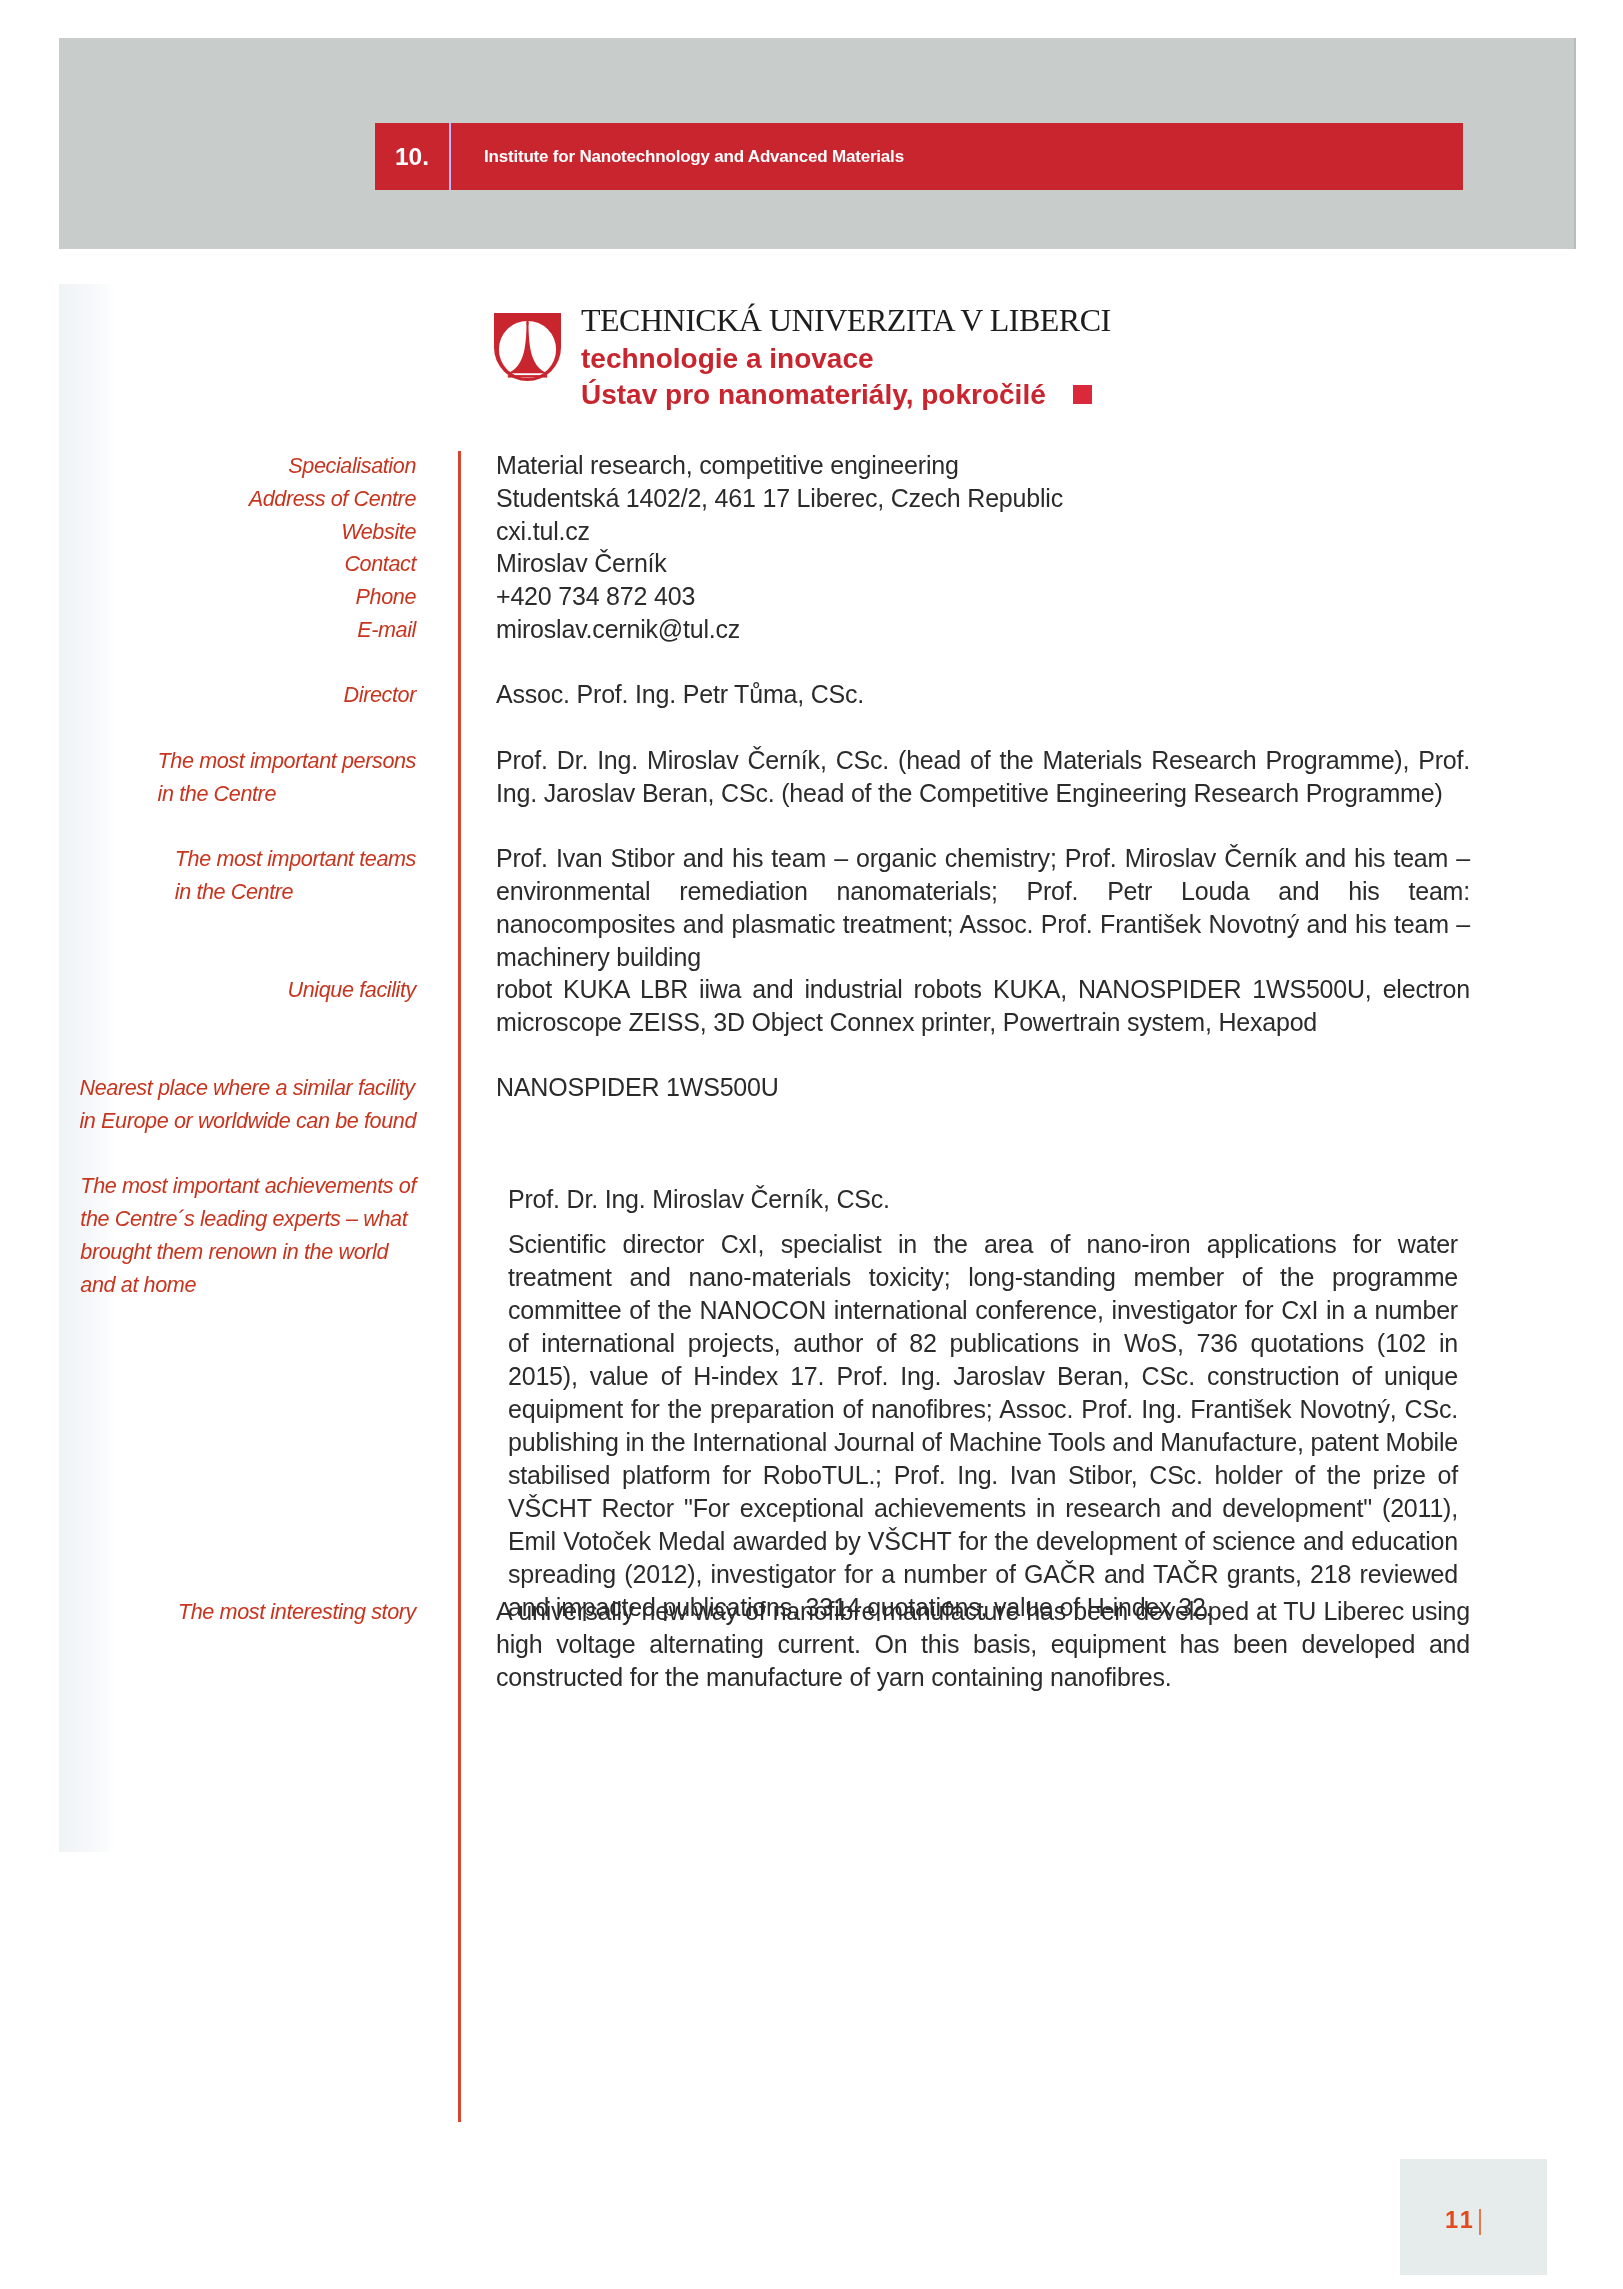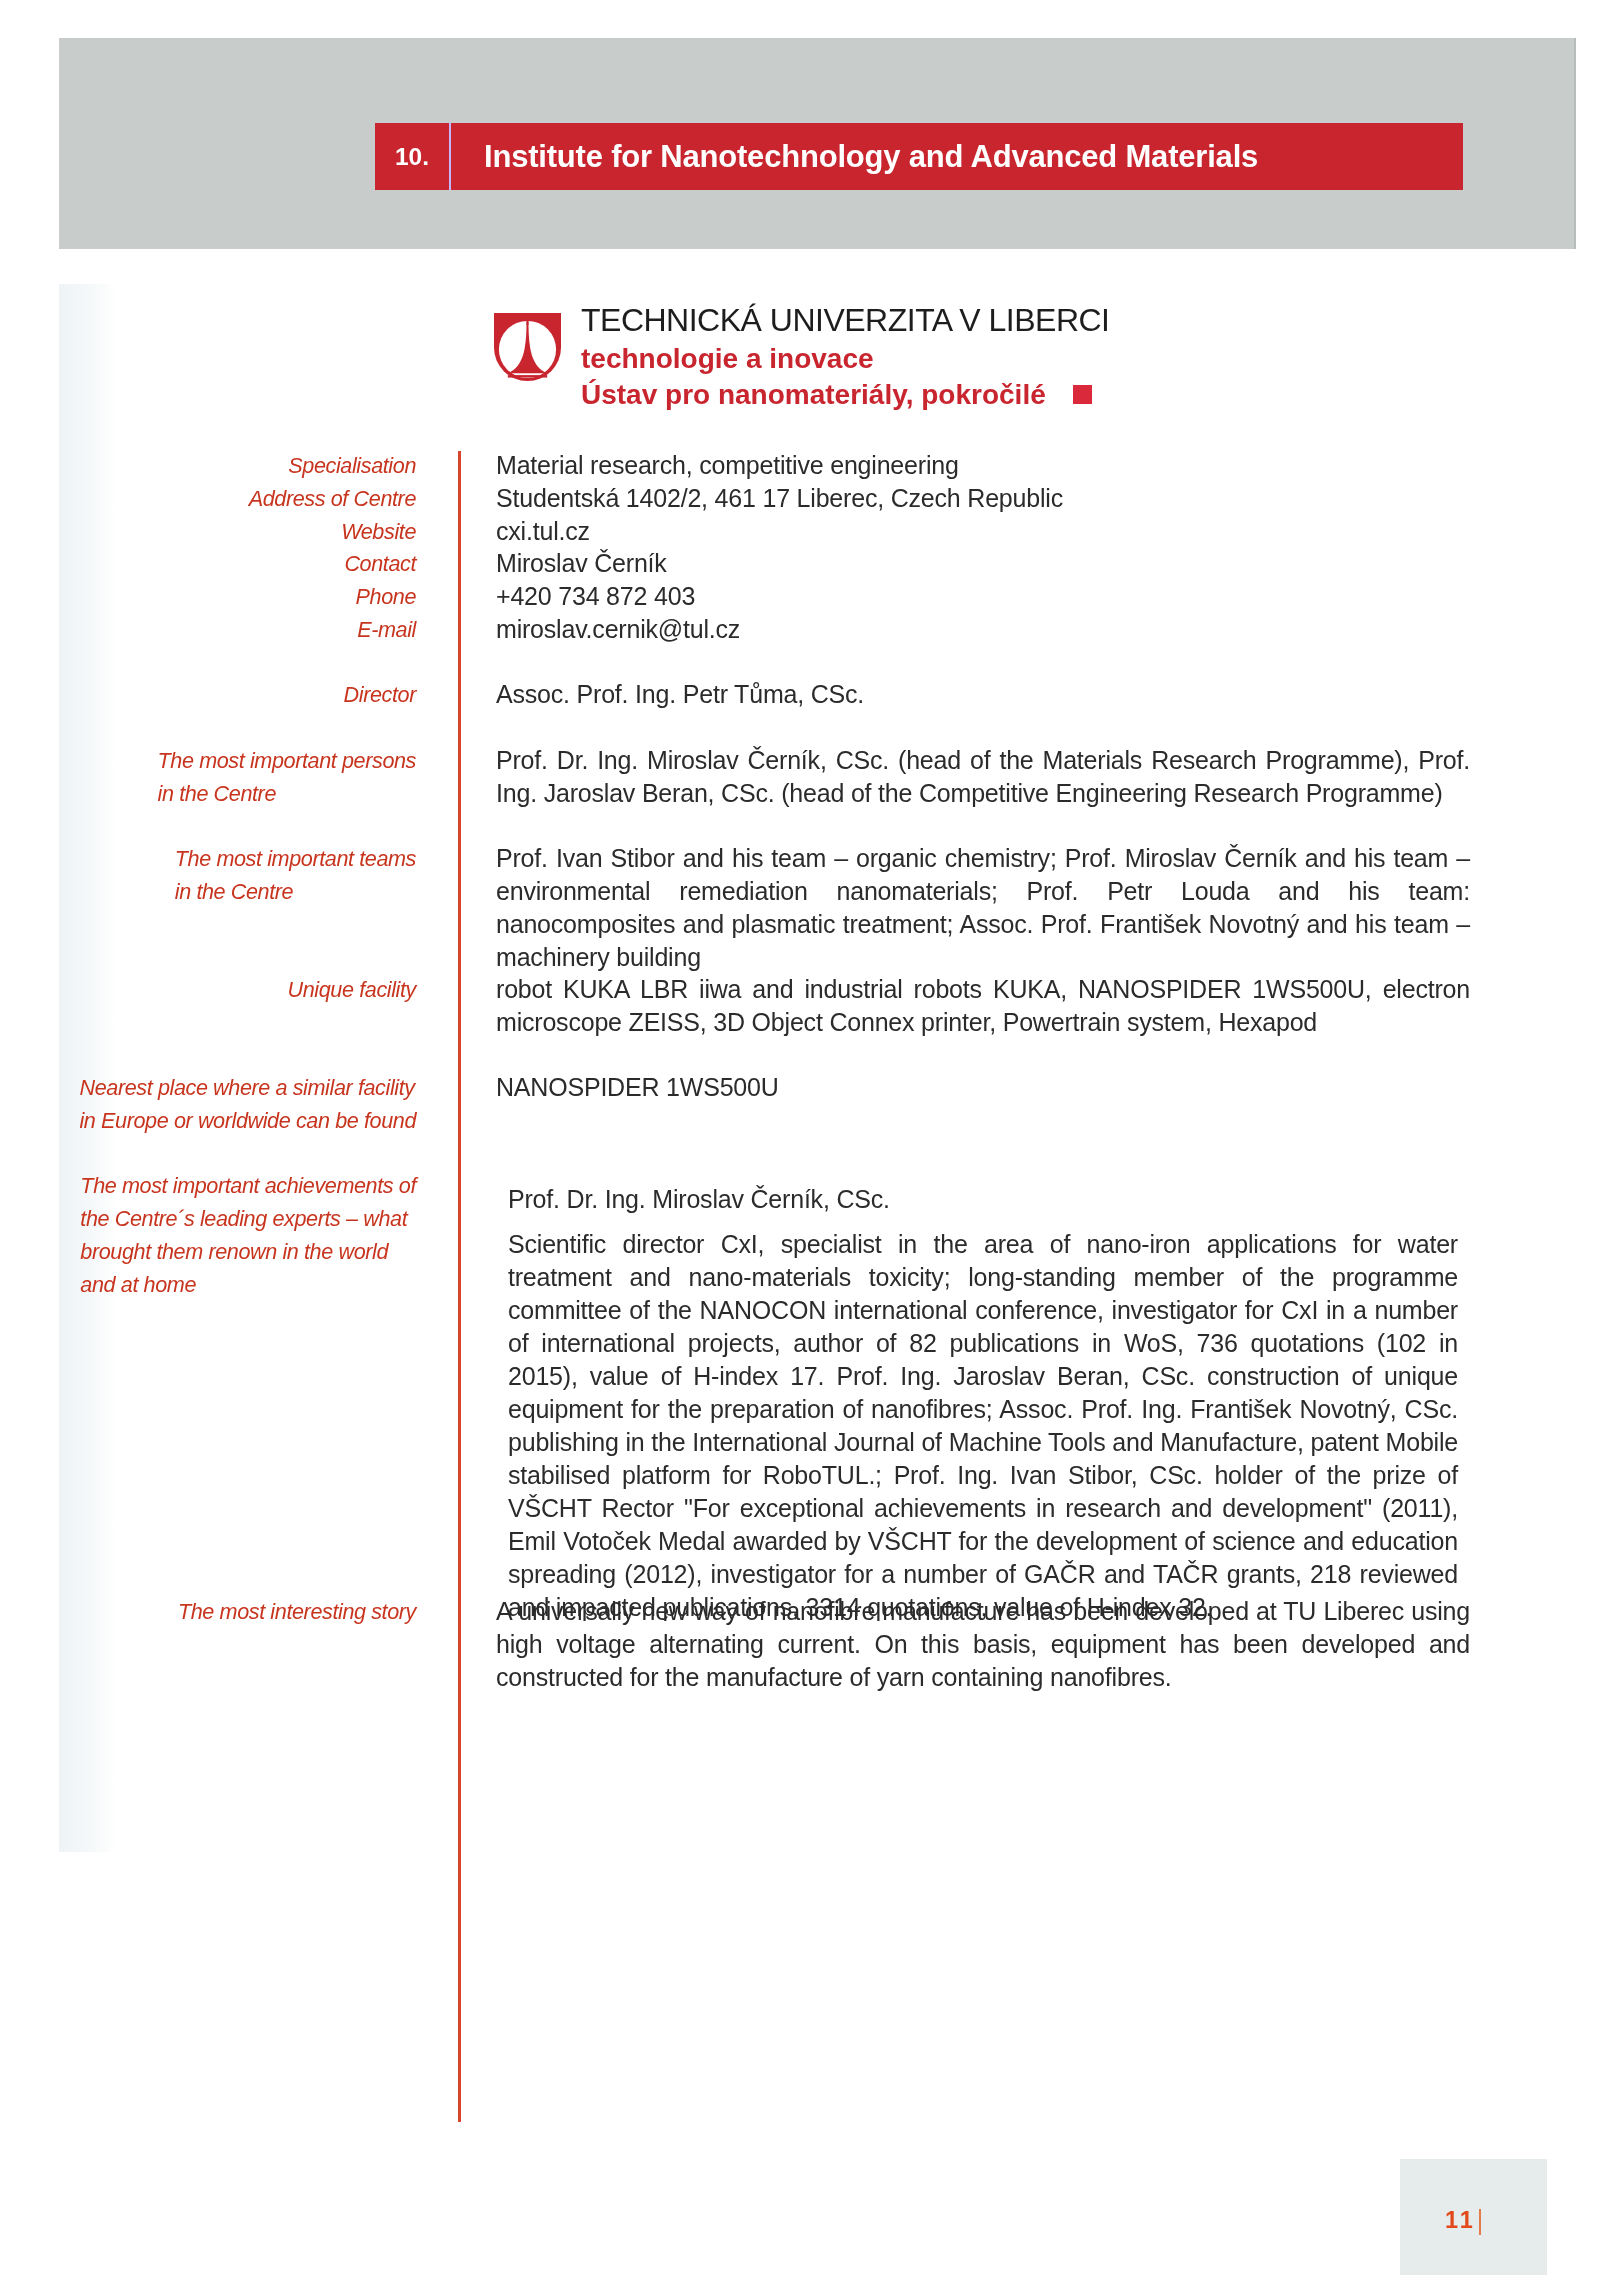--- a/index.html
+++ b/index.html
@@ -6,28 +6,28 @@
   body { width: 1623px; height: 2290px; position: relative; overflow: hidden;
          font-family: "Liberation Sans", sans-serif; color: #2a2a2a; }
 
   .header-band { position: absolute; left: 59px; top: 38px; width: 1517px; height: 211px;
                  background: #c8cdcb; }
   .header-bar { position: absolute; left: 375px; top: 123px; width: 1088px; height: 67px;
                 background: #c8252f; display: flex; align-items: center; }
   .header-num { width: 76px; text-align: center; color: #fff; font-weight: bold; font-size: 24.5px;
                 border-right: 2px solid #c4b5fd; height: 100%; display: flex; align-items: center;
                 justify-content: center; box-sizing: border-box; }
-  .header-title { color: #fff; font-weight: bold; font-size: 31px; padding-left: 33px; letter-spacing: -0.2px; }
+  .header-title { color: #fff; font-weight: bold; font-size: 17px; padding-left: 33px; letter-spacing: -0.2px; }
 
   .left-shade { position: absolute; left: 59px; top: 284px; width: 57px; height: 1568px;
                 background: linear-gradient(to right, #eef3f5, #f8fafb 70%, #ffffff); }
 
   .logo { position: absolute; left: 493px; top: 312px; width: 69px; height: 71px; }
   .uni-name { position: absolute; left: 581px; top: 302px; font-size: 32px; color: #1d1d1d;
-              letter-spacing: -0.5px; white-space: nowrap; }
+              letter-spacing: -0.5px; white-space: nowrap; font-family: Liberation Serif, serif; }
   .inst-name { position: absolute; left: 581px; top: 341px; font-size: 28px; color: #c8252f;
                font-weight: bold; line-height: 36px; white-space: nowrap; }
   .red-square { position: absolute; left: 1073px; top: 385px; width: 18.6px; height: 18.6px; background: #d9293a; }
 
   .rule { position: absolute; left: 458px; top: 451px; width: 2.9px; height: 1671px; background: #d8452d; }
 
   .row { position: absolute; left: 0; width: 1623px; }
   .label { position: absolute; right: calc(1623px - 416px); text-align: left; font-style: italic;
            color: #c8351f; font-size: 21.6px; line-height: 33px; white-space: nowrap; letter-spacing: -0.4px; }
   .value { position: absolute; left: 496px; width: 974px; font-size: 25px; line-height: 33px;

